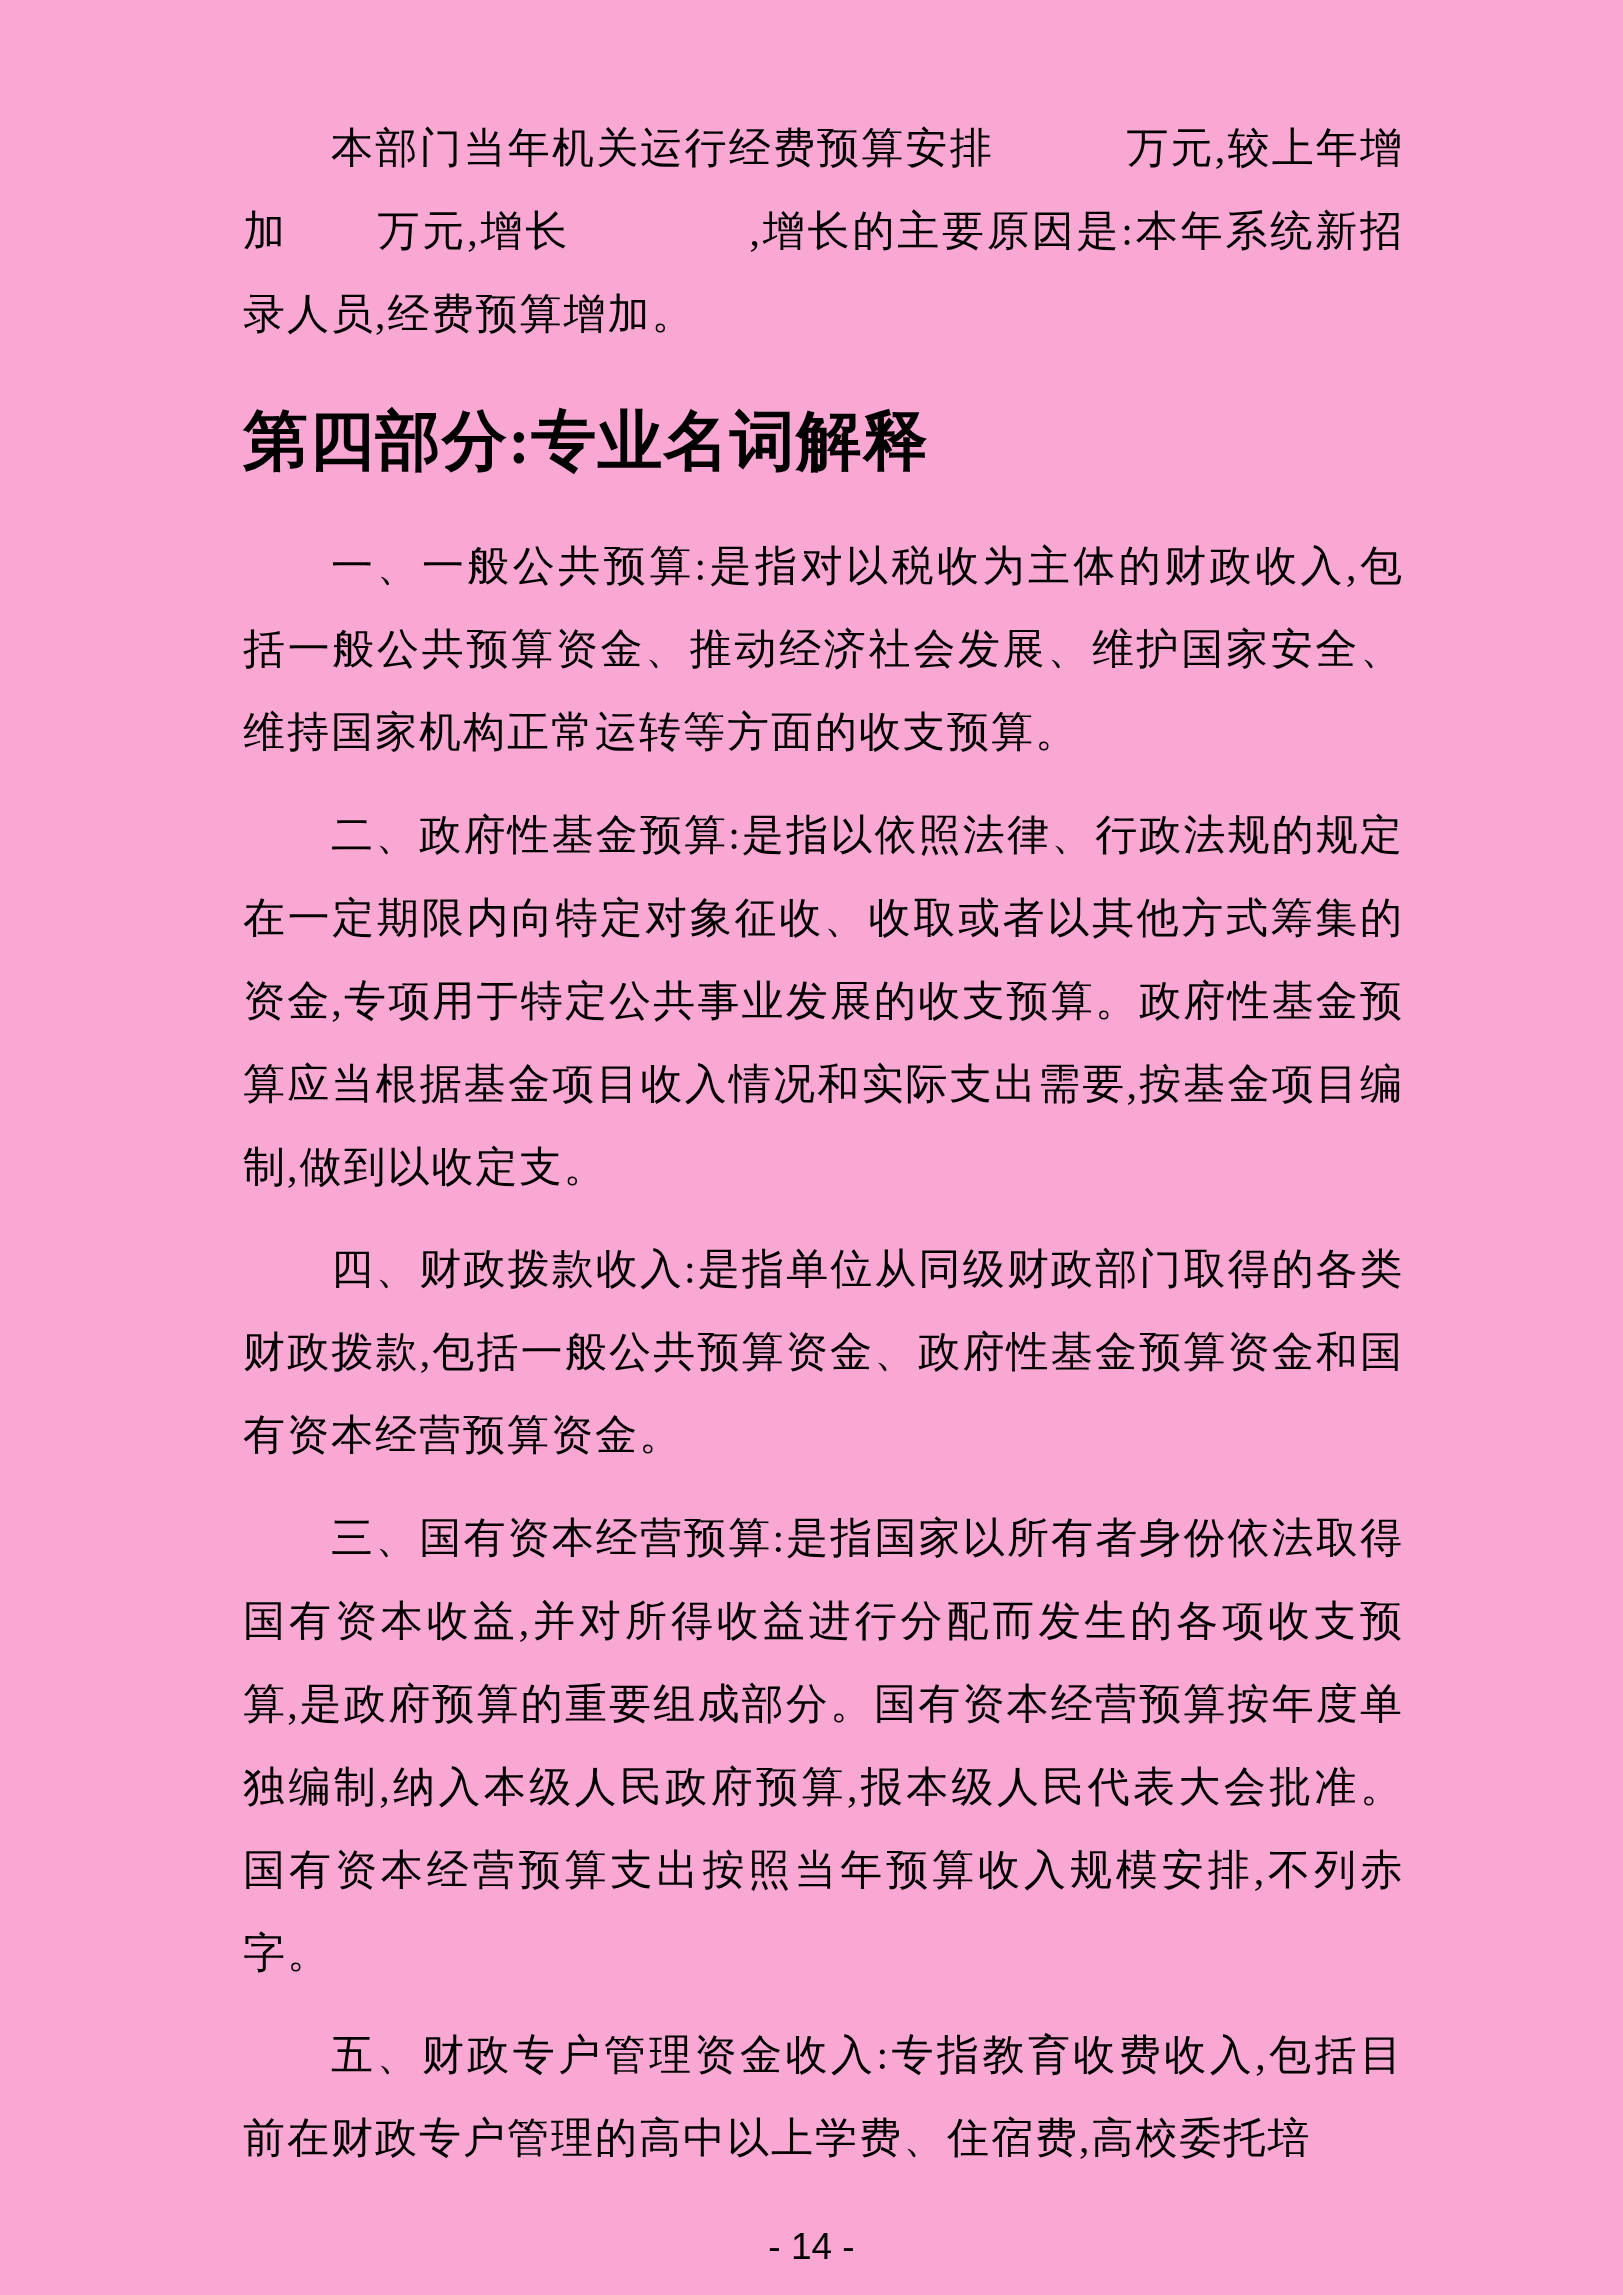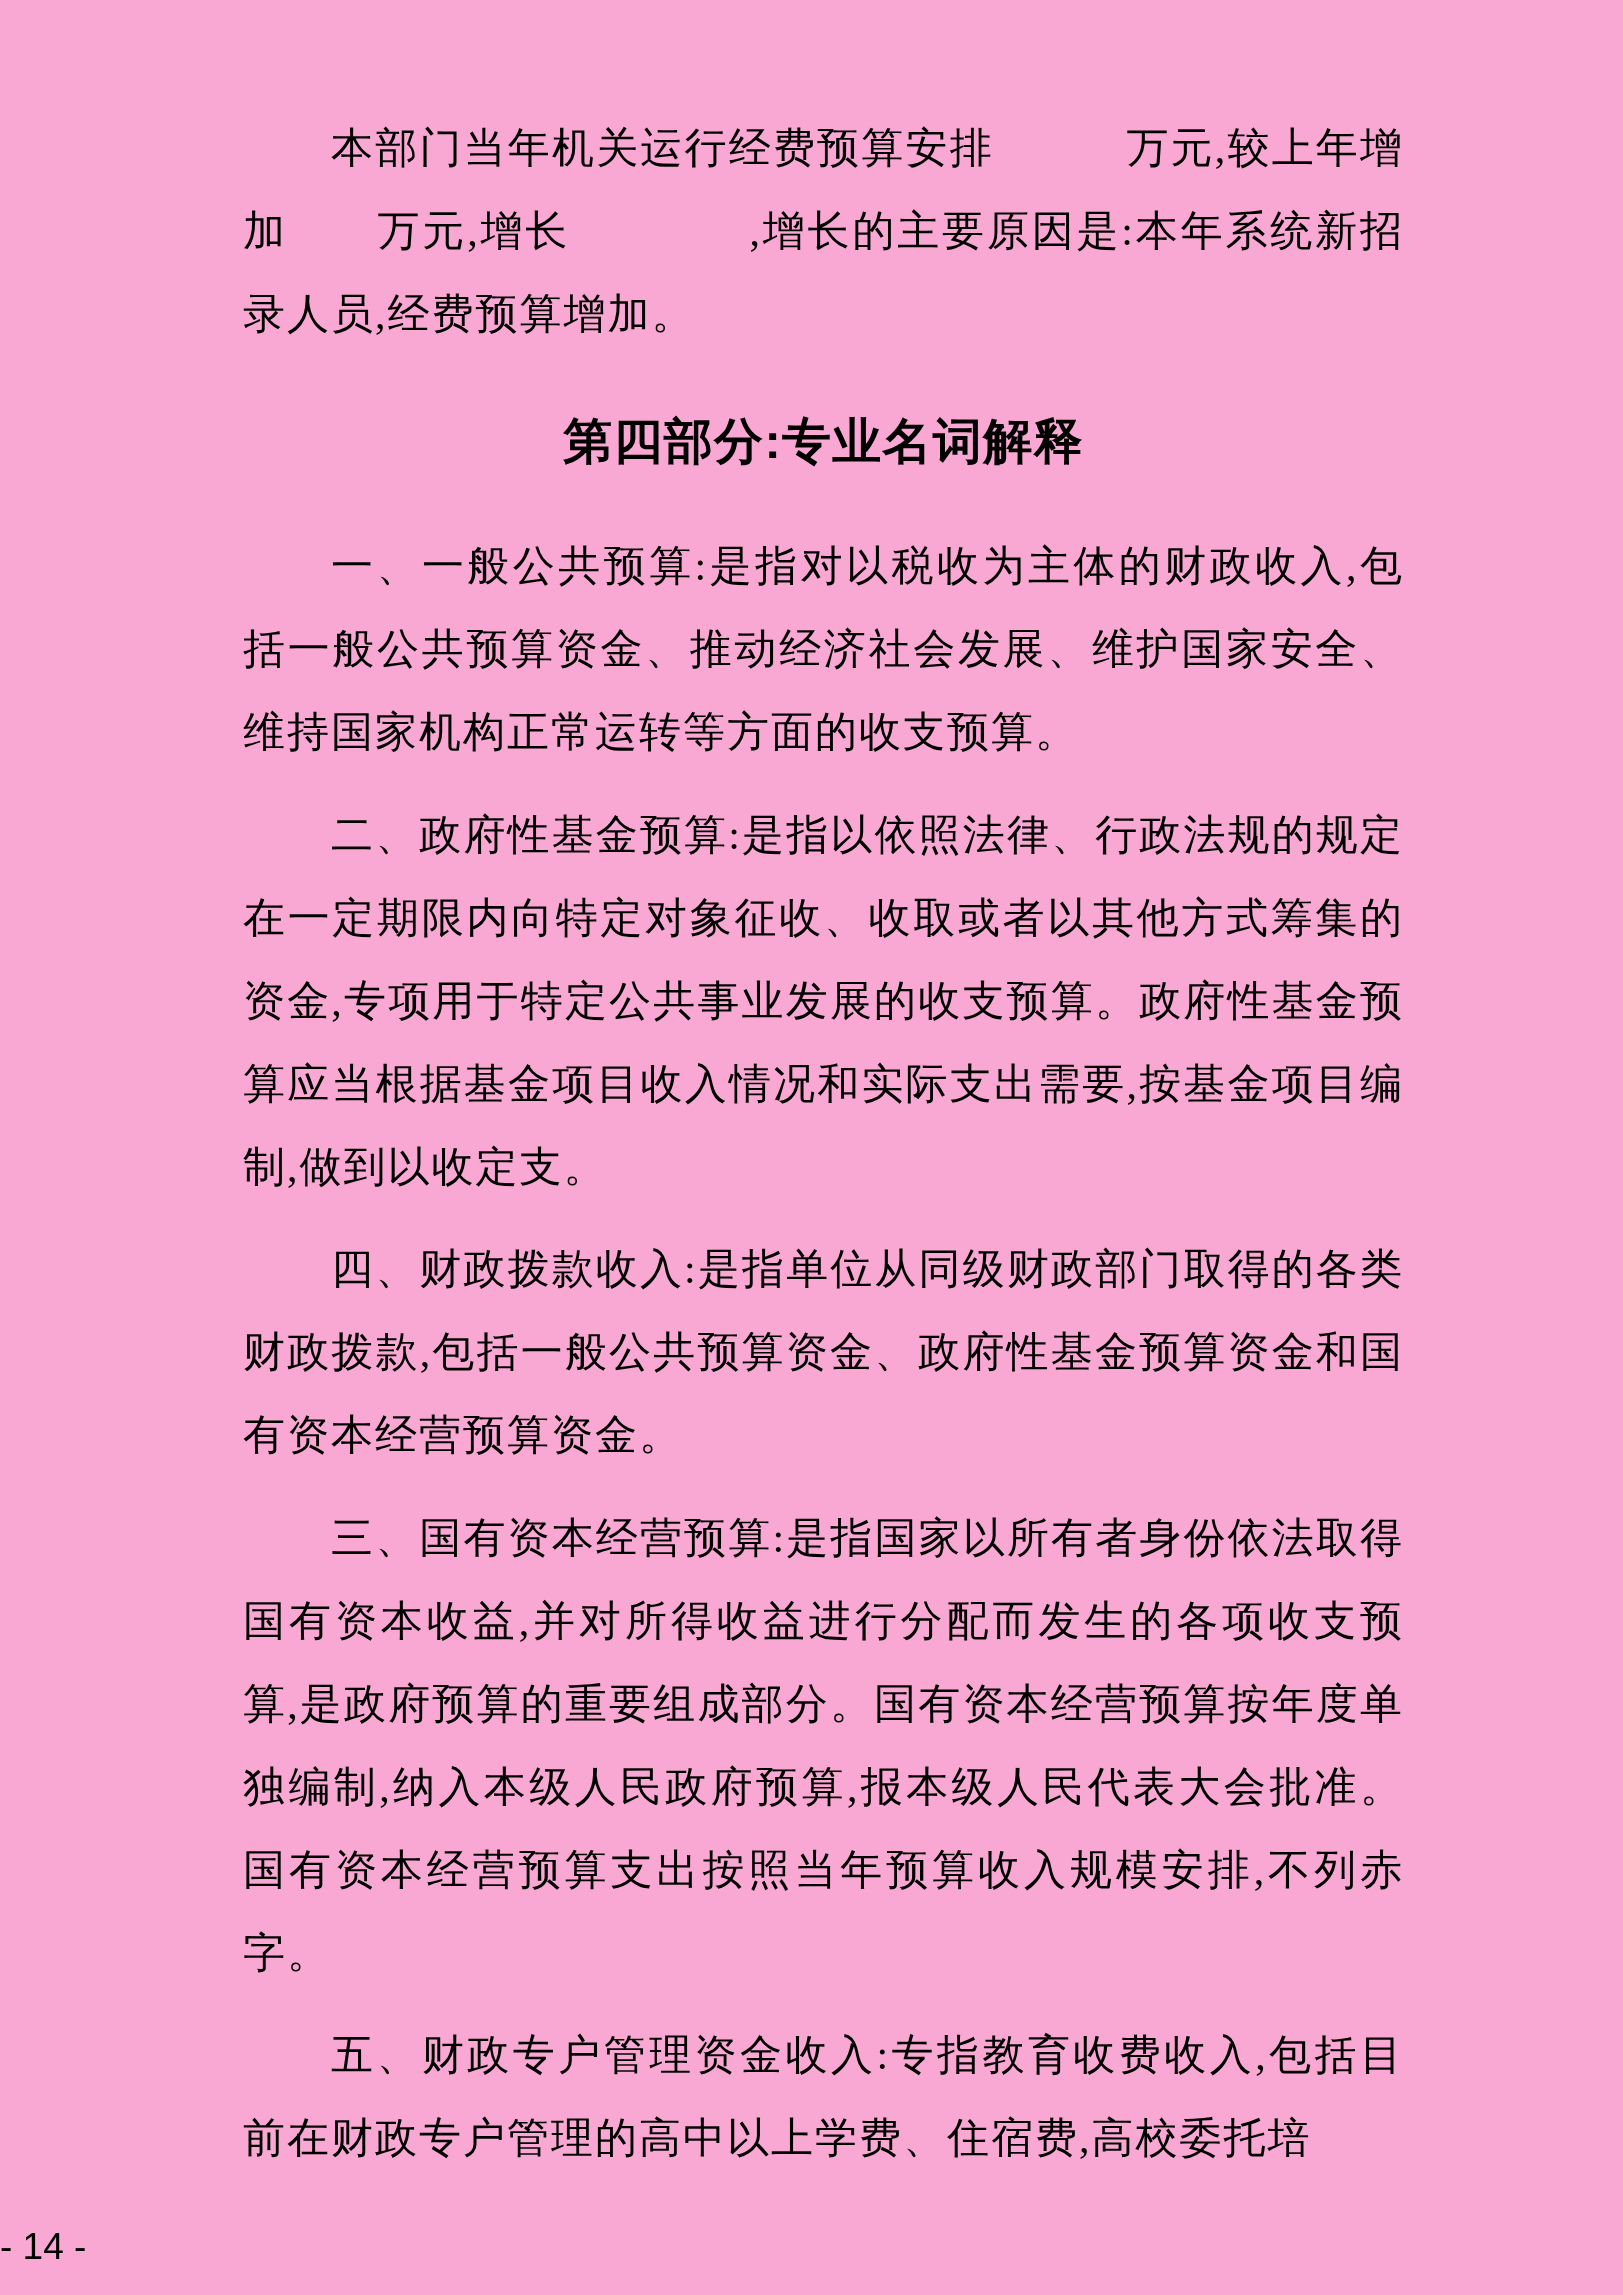--- a/index.html
+++ b/index.html
@@ -29,39 +29,39 @@
     letter-spacing: 2px;
     text-align: justify;
     text-justify: inter-character;
     text-align-last: left;
     text-indent: 88px;
     font-family: "Liberation Serif", serif;
     color: #000000;
   }
   .section-heading {
     margin: 39px 0 0 0;
-    font-size: 49px;
+    font-size: 65px;
     font-weight: bold;
     line-height: 92px;
     letter-spacing: 1.3px;
-    text-align: center;
-    font-family: Liberation Sans, sans-serif;
+    font-family: Liberation Serif, serif;
     color: #000000;
   }
   .after-heading {
     margin-top: 38px;
   }
   .follow-para {
     margin-top: 19.6px;
   }
   .page-footer {
     position: absolute;
     left: 0;
     top: 2224px;
     width: 100%;
+    text-align: center;
     font-size: 37px;
     line-height: 46px;
     font-family: "Liberation Sans", sans-serif;
     color: #000000;
   }
 </style>
 </head>
 <body>
 
 <div class="page">

